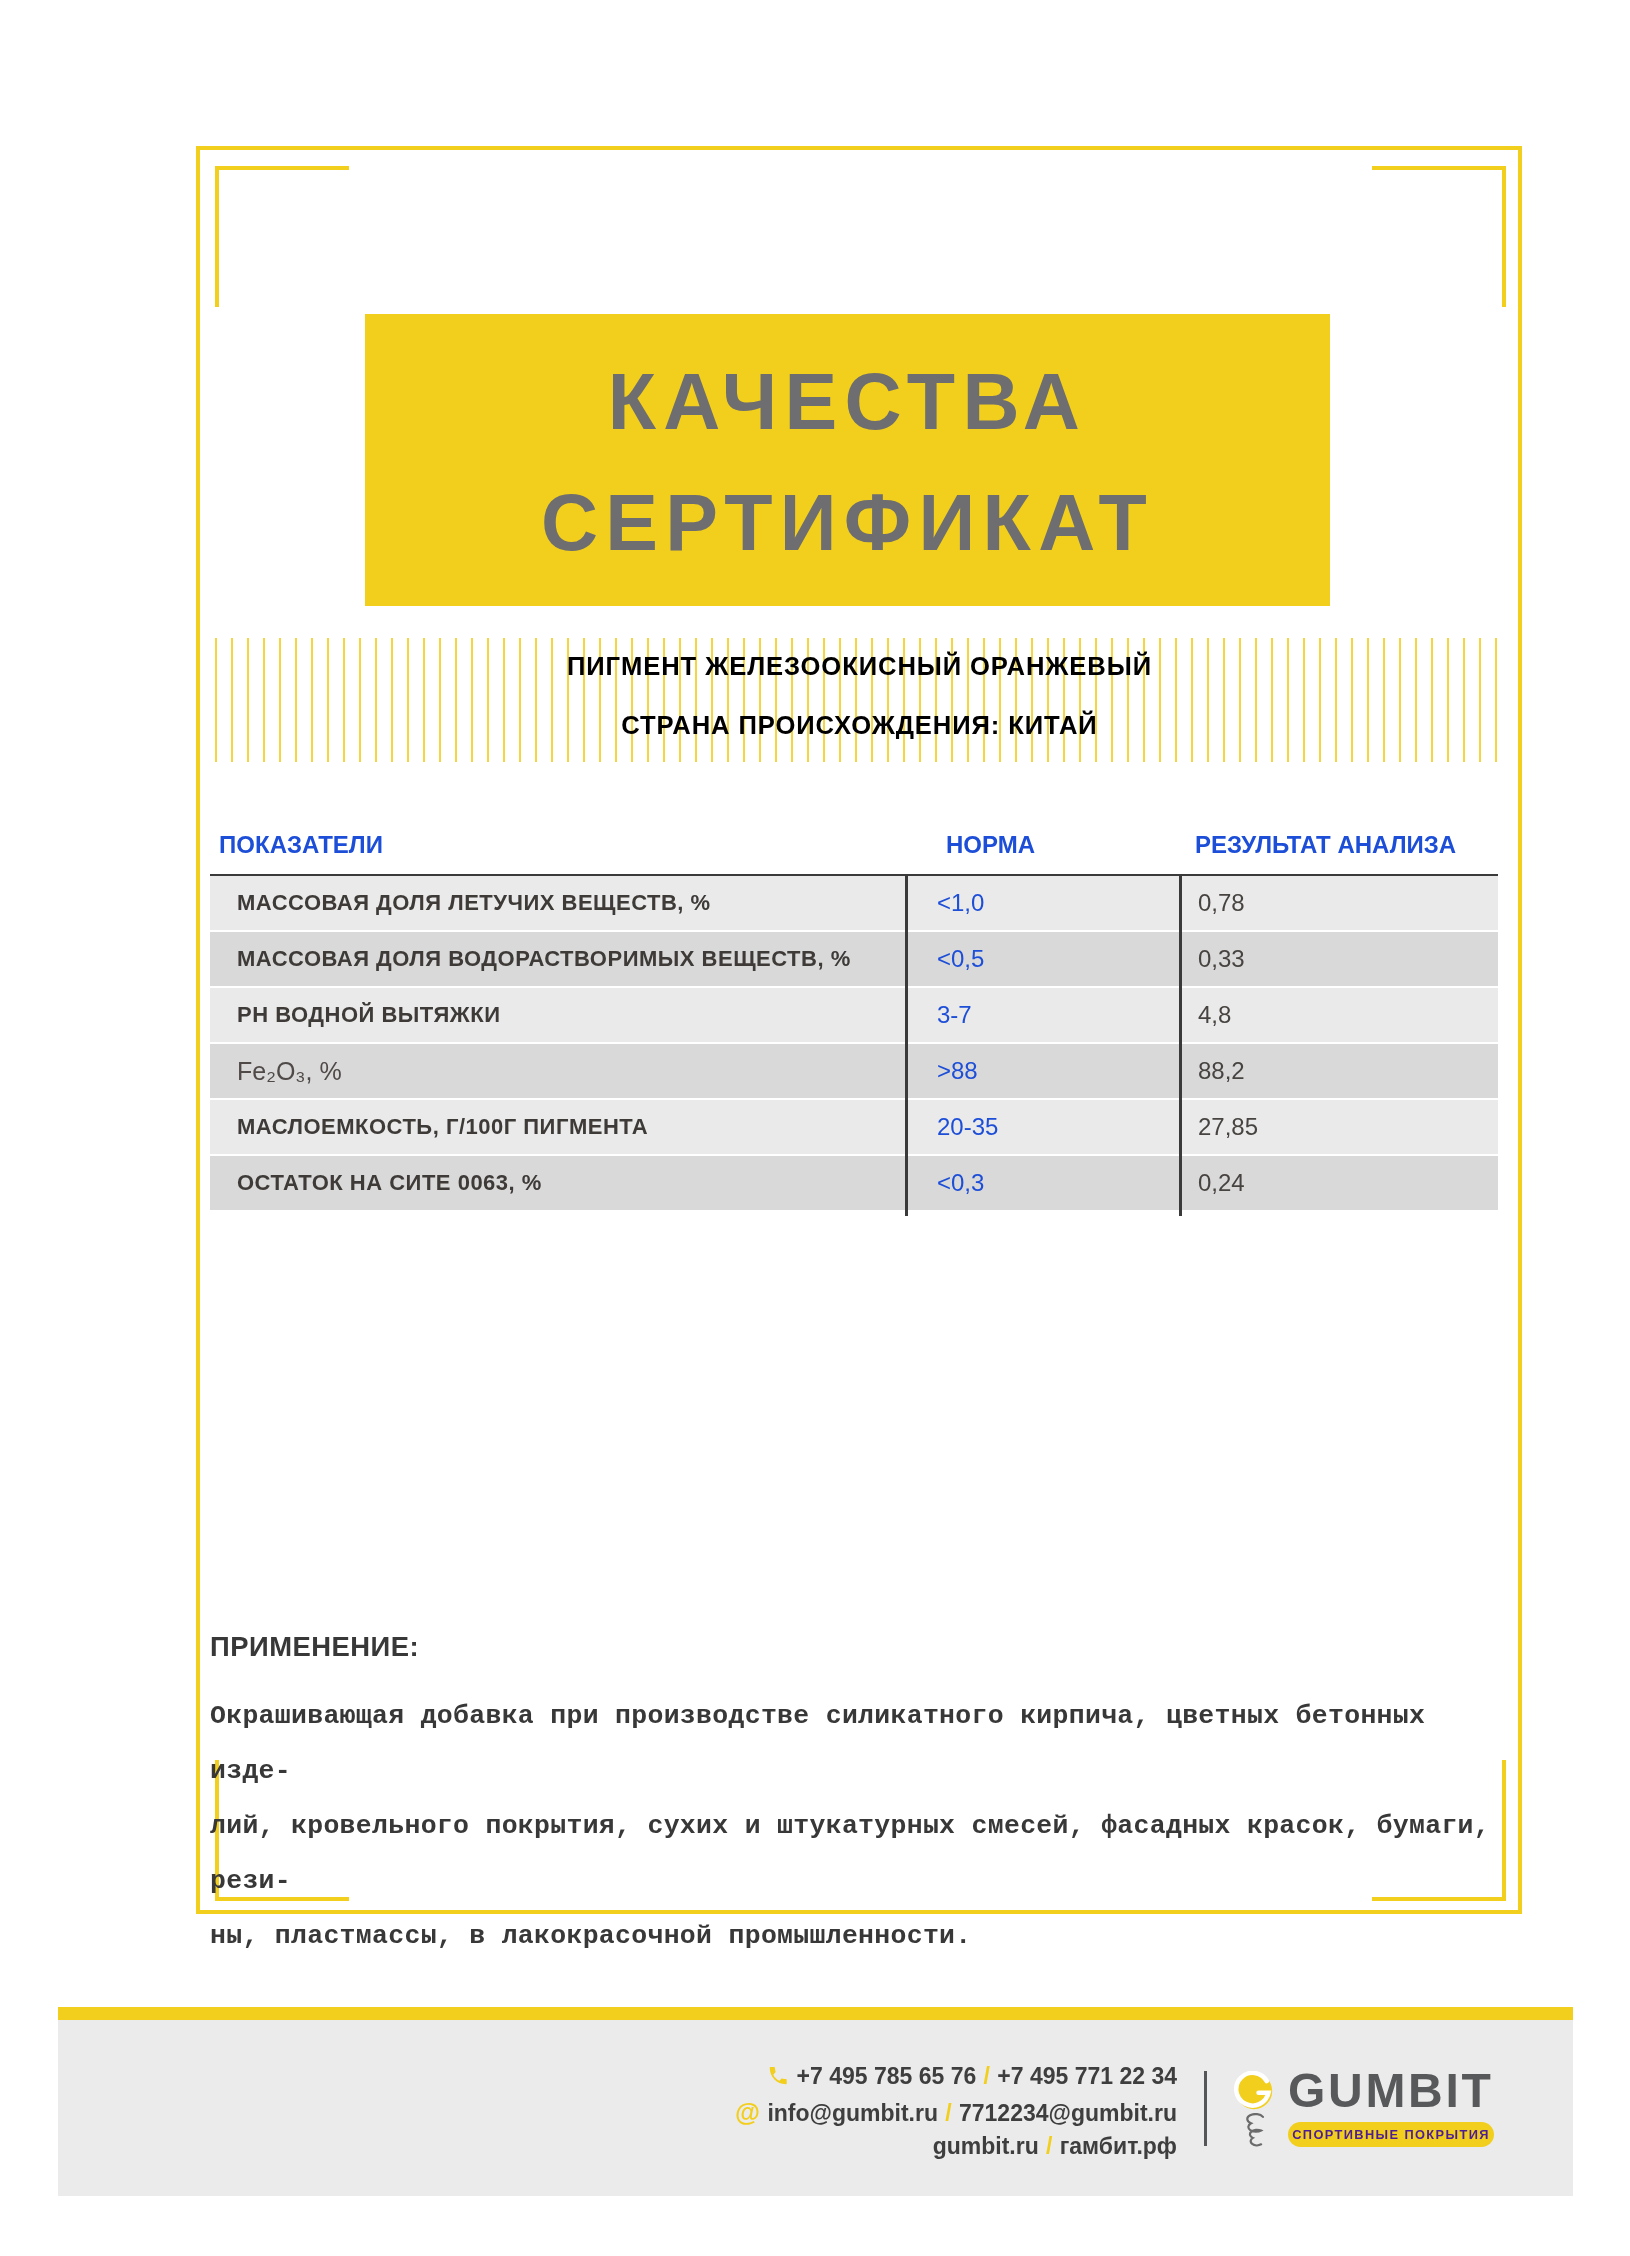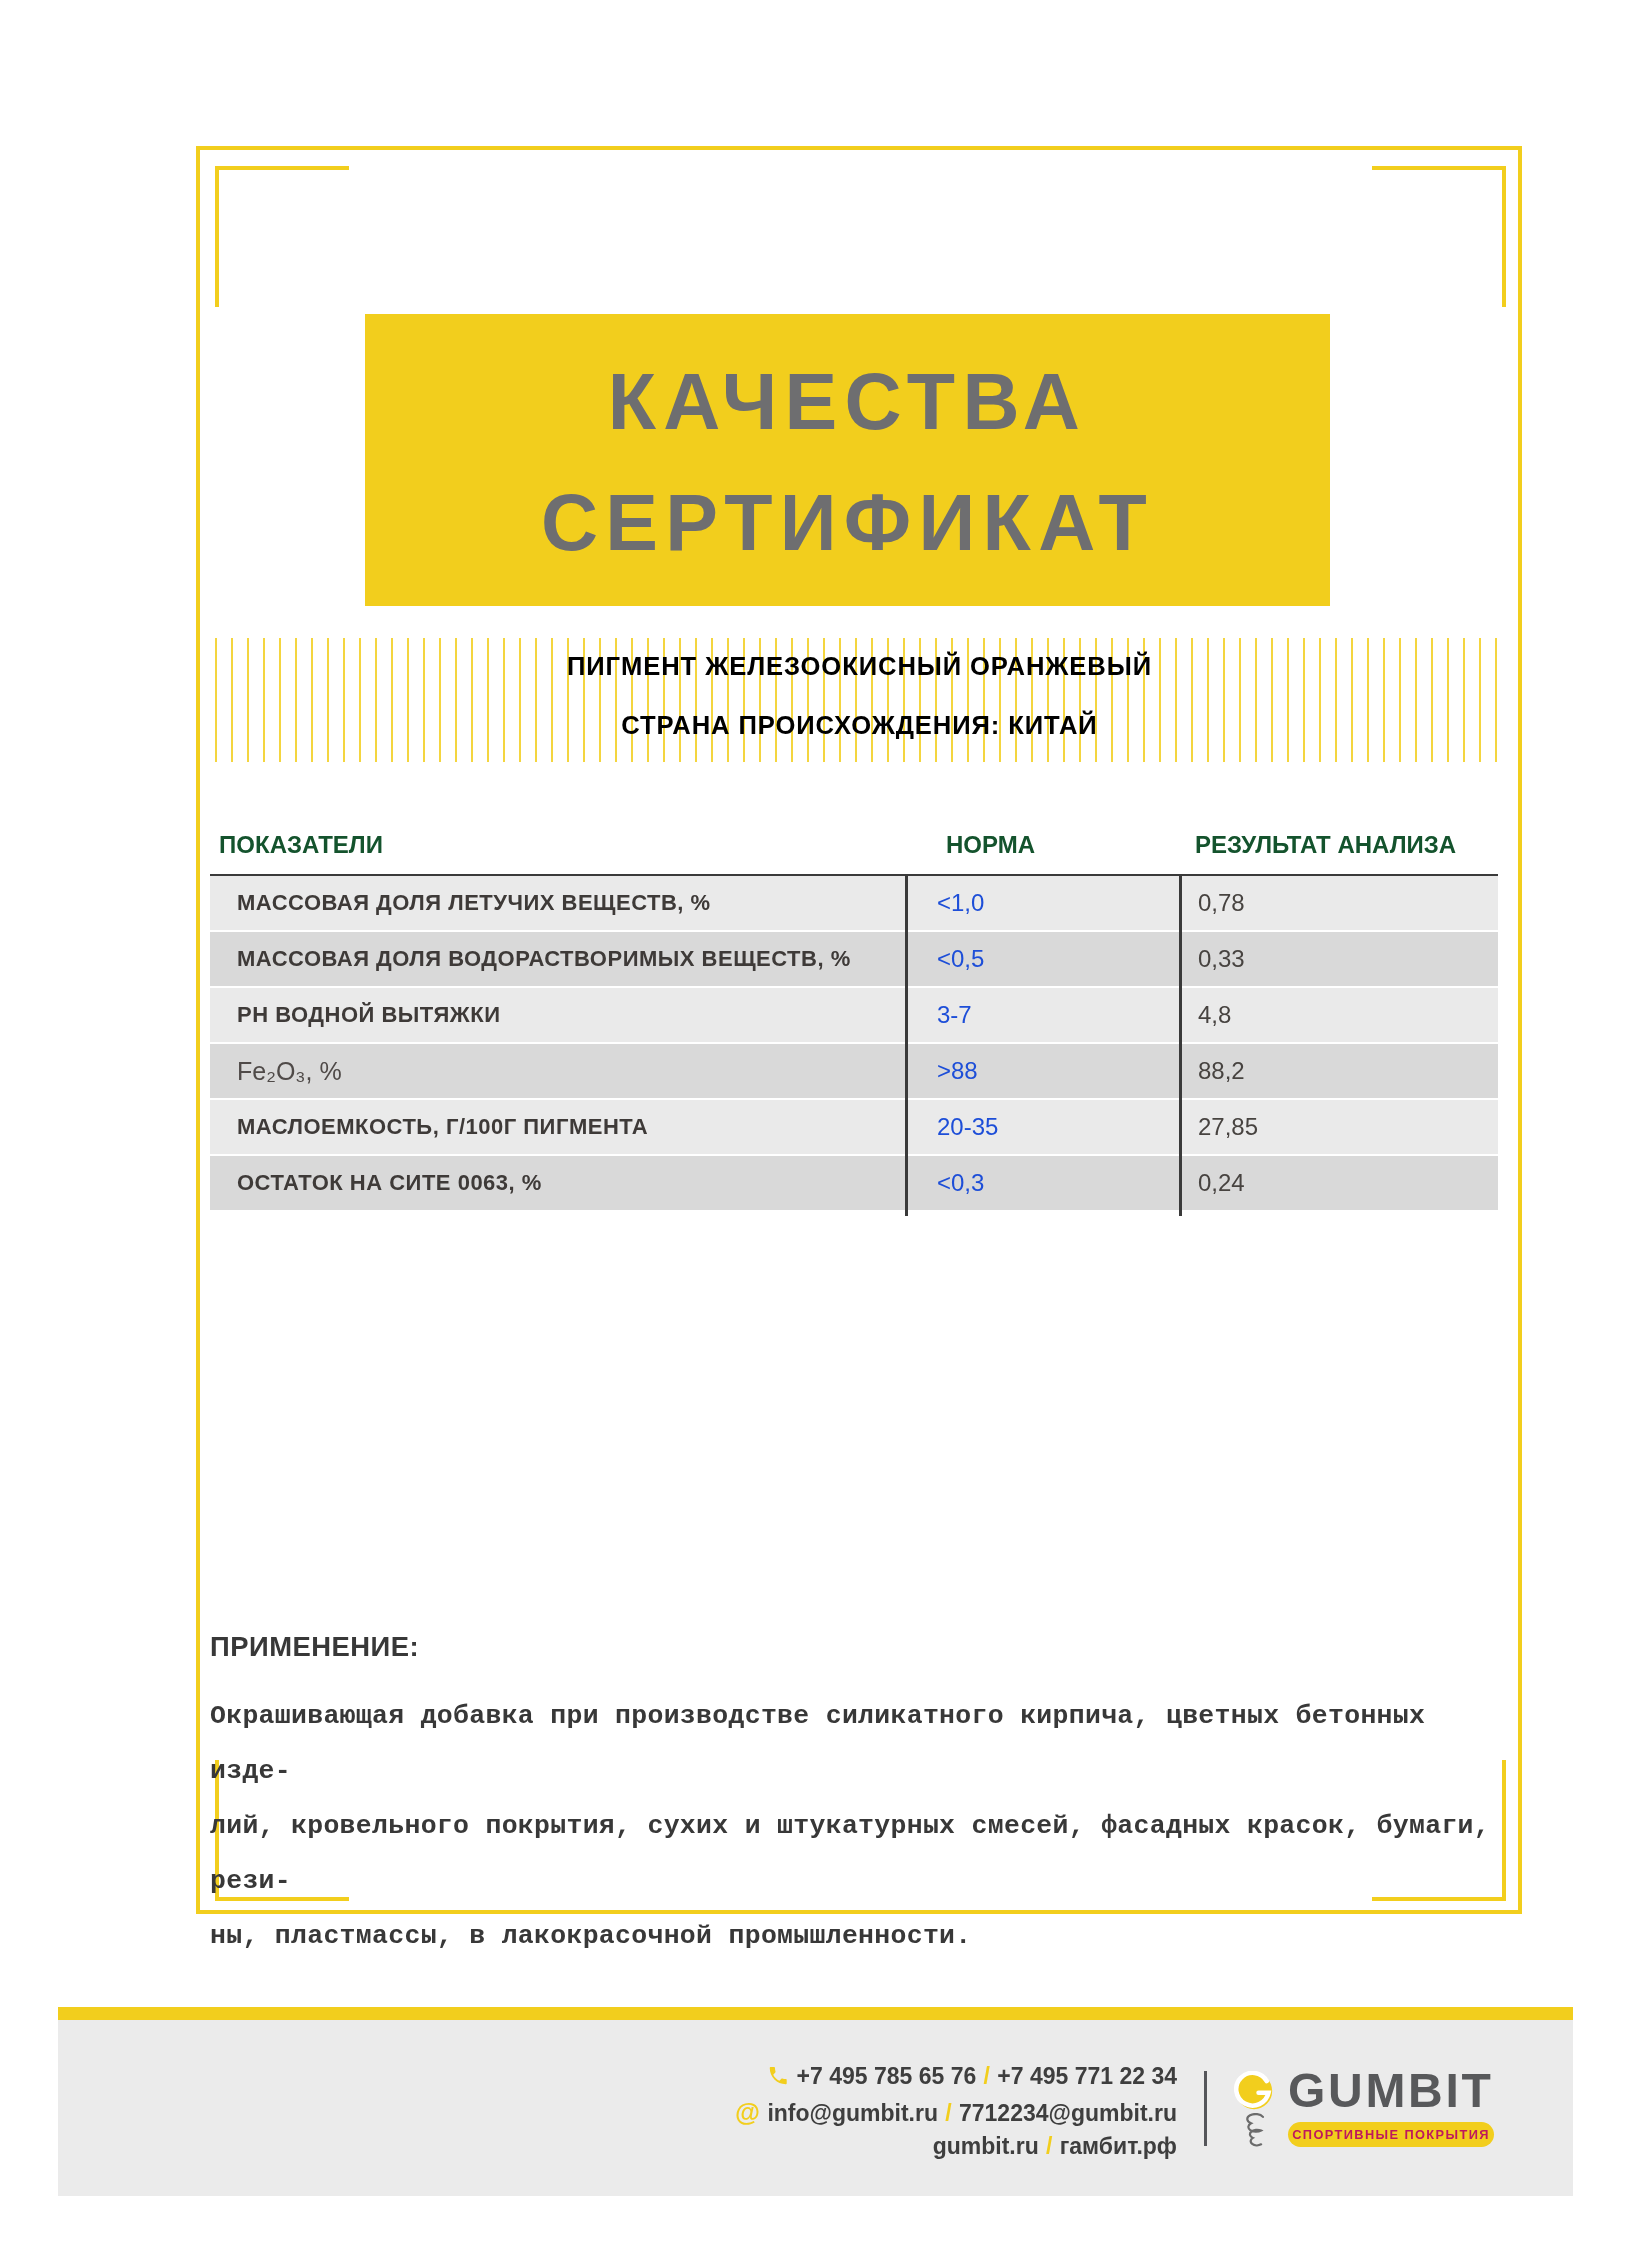--- a/index.html
+++ b/index.html
@@ -35,21 +35,21 @@
   }
   .subline{
     position:absolute;left:196px;width:1327px;
     text-align:center;font-weight:bold;font-size:25.6px;color:#000000;
     letter-spacing:0.9px;
   }
   .subline.l1{top:652px;}
   .subline.l2{top:711px;}
   
   .tbl{position:absolute;left:210px;top:831px;width:1288px;}
-  .tbl-head{position:relative;height:42px;font-weight:bold;font-size:24px;color:#14532d;}
+  .tbl-head{position:relative;height:42px;font-weight:bold;font-size:24px;color:#1d4ed8;}
   .tbl-head span{position:absolute;top:0;}
   .th1{left:9.1px;} .th2{left:736px;} .th3{left:985px;}
   .head-rule{position:absolute;left:210px;top:874px;width:1288px;height:2.7px;background:#3A3A3A;}
   .rows{position:absolute;left:210px;top:876px;width:1288px;}
   .row{
     display:grid;grid-template-columns:694px 274px 320px;
     height:54px;border-bottom:2.7px solid #ffffff;
     align-items:center;
   }
   .row.light{background:#EAEAEA;}
@@ -78,21 +78,21 @@
   .foot-div{position:absolute;left:1204px;top:2071px;width:2.7px;height:75px;background:#55565A;}
   .logo-circle{position:absolute;left:1234px;top:2071px;}
   .logo-coil{position:absolute;left:1241px;top:2113px;}
   .logo-word{
     position:absolute;left:1288px;top:2063px;
     font-weight:bold;font-size:48px;letter-spacing:2.7px;color:#58595B;
   }
   .logo-pill{
     position:absolute;left:1288px;top:2122px;width:206px;height:25px;
     background:#F2CE1D;border-radius:12.8px;
-    color:#be185d;font-weight:bold;font-size:12.8px;letter-spacing:1.4px;
+    color:#4c1d95;font-weight:bold;font-size:12.8px;letter-spacing:1.4px;
     text-align:center;line-height:25.6px;
   }
 </style>
 </head>
 <body>
 
 <div class="page">
 
   <div class="frame"></div>
   <div class="bracket tl"></div>

